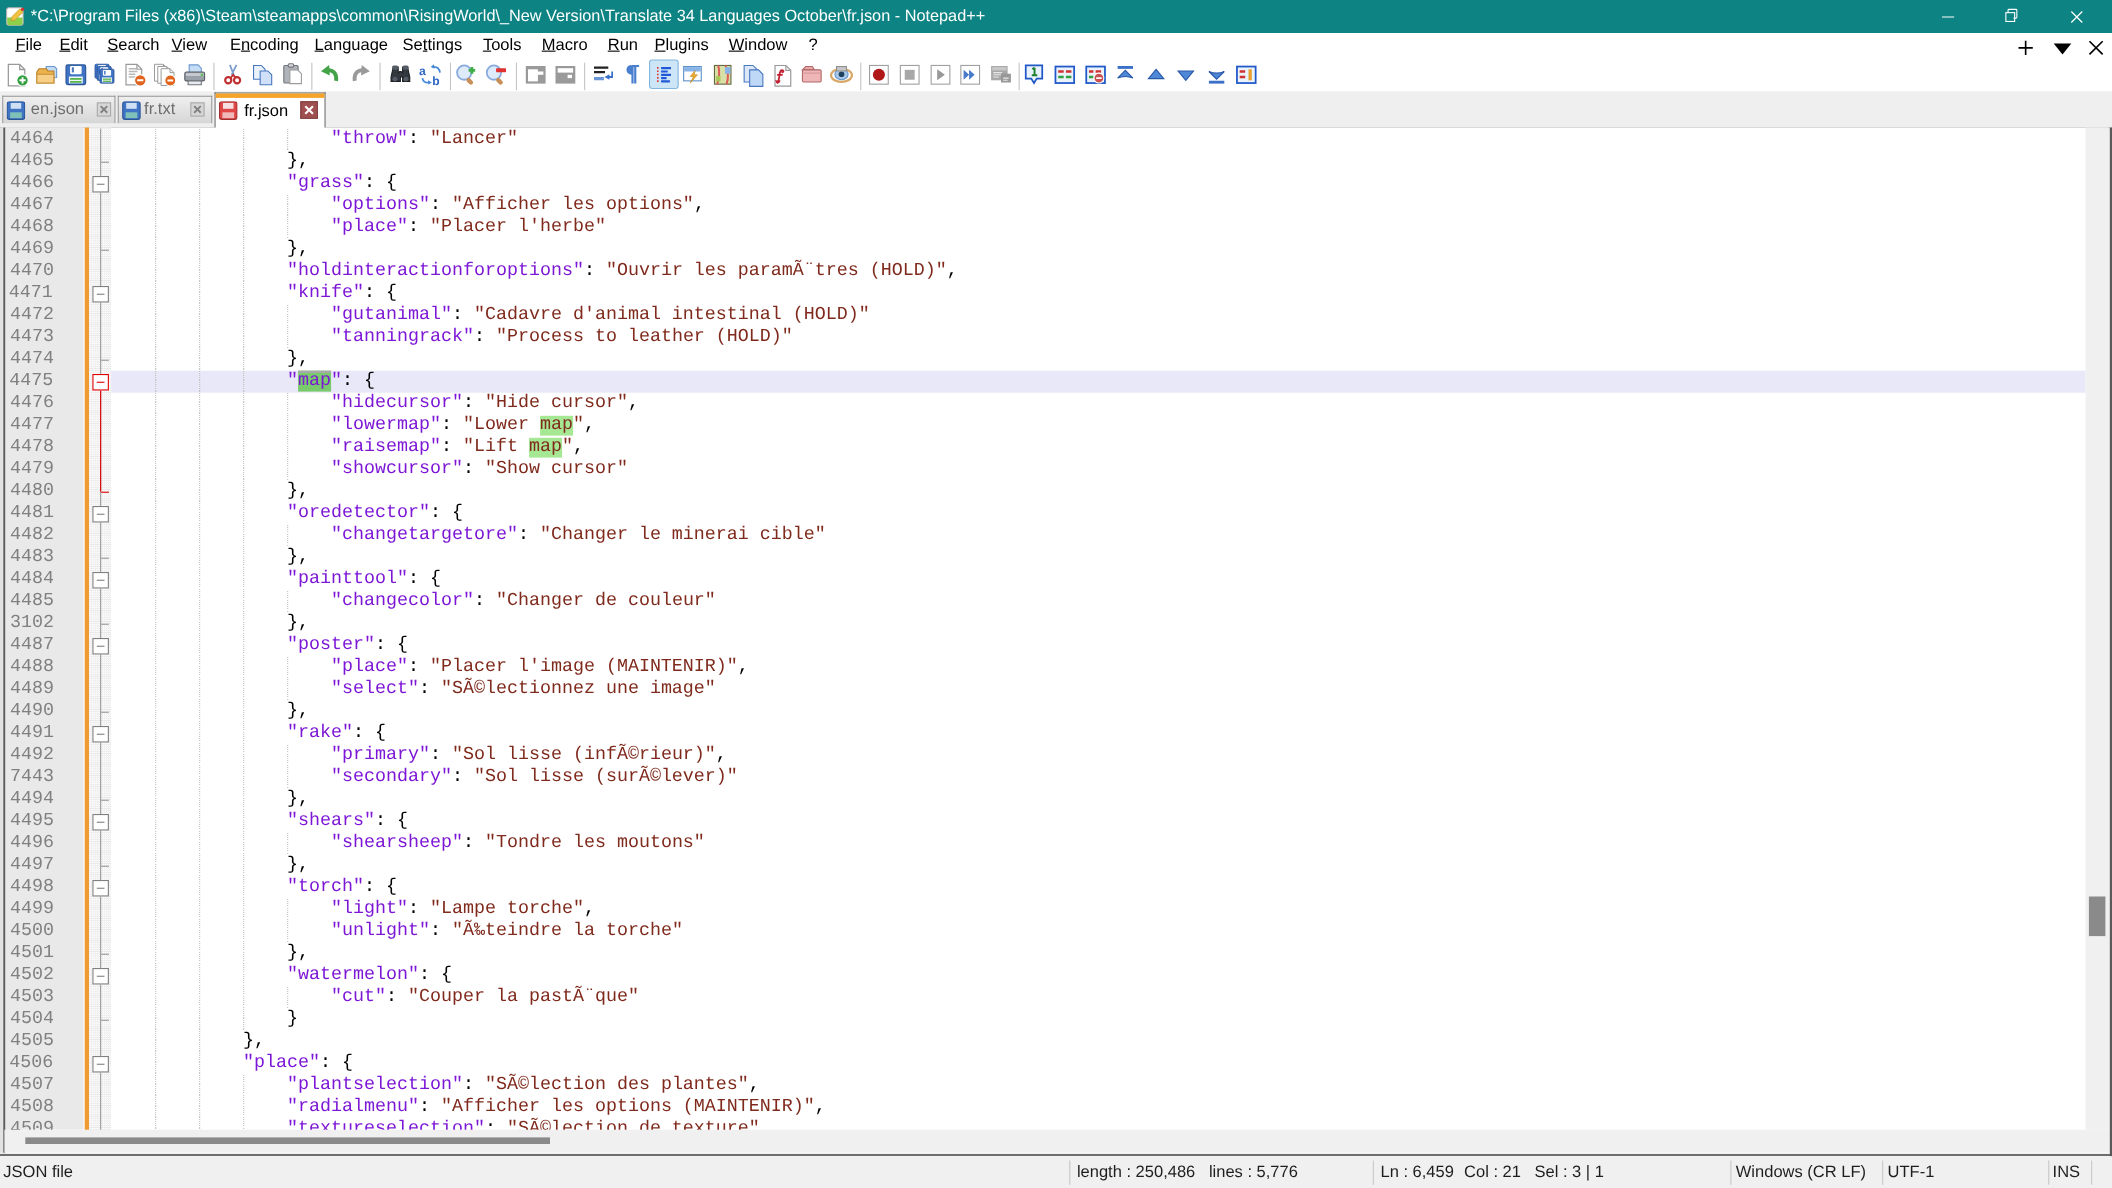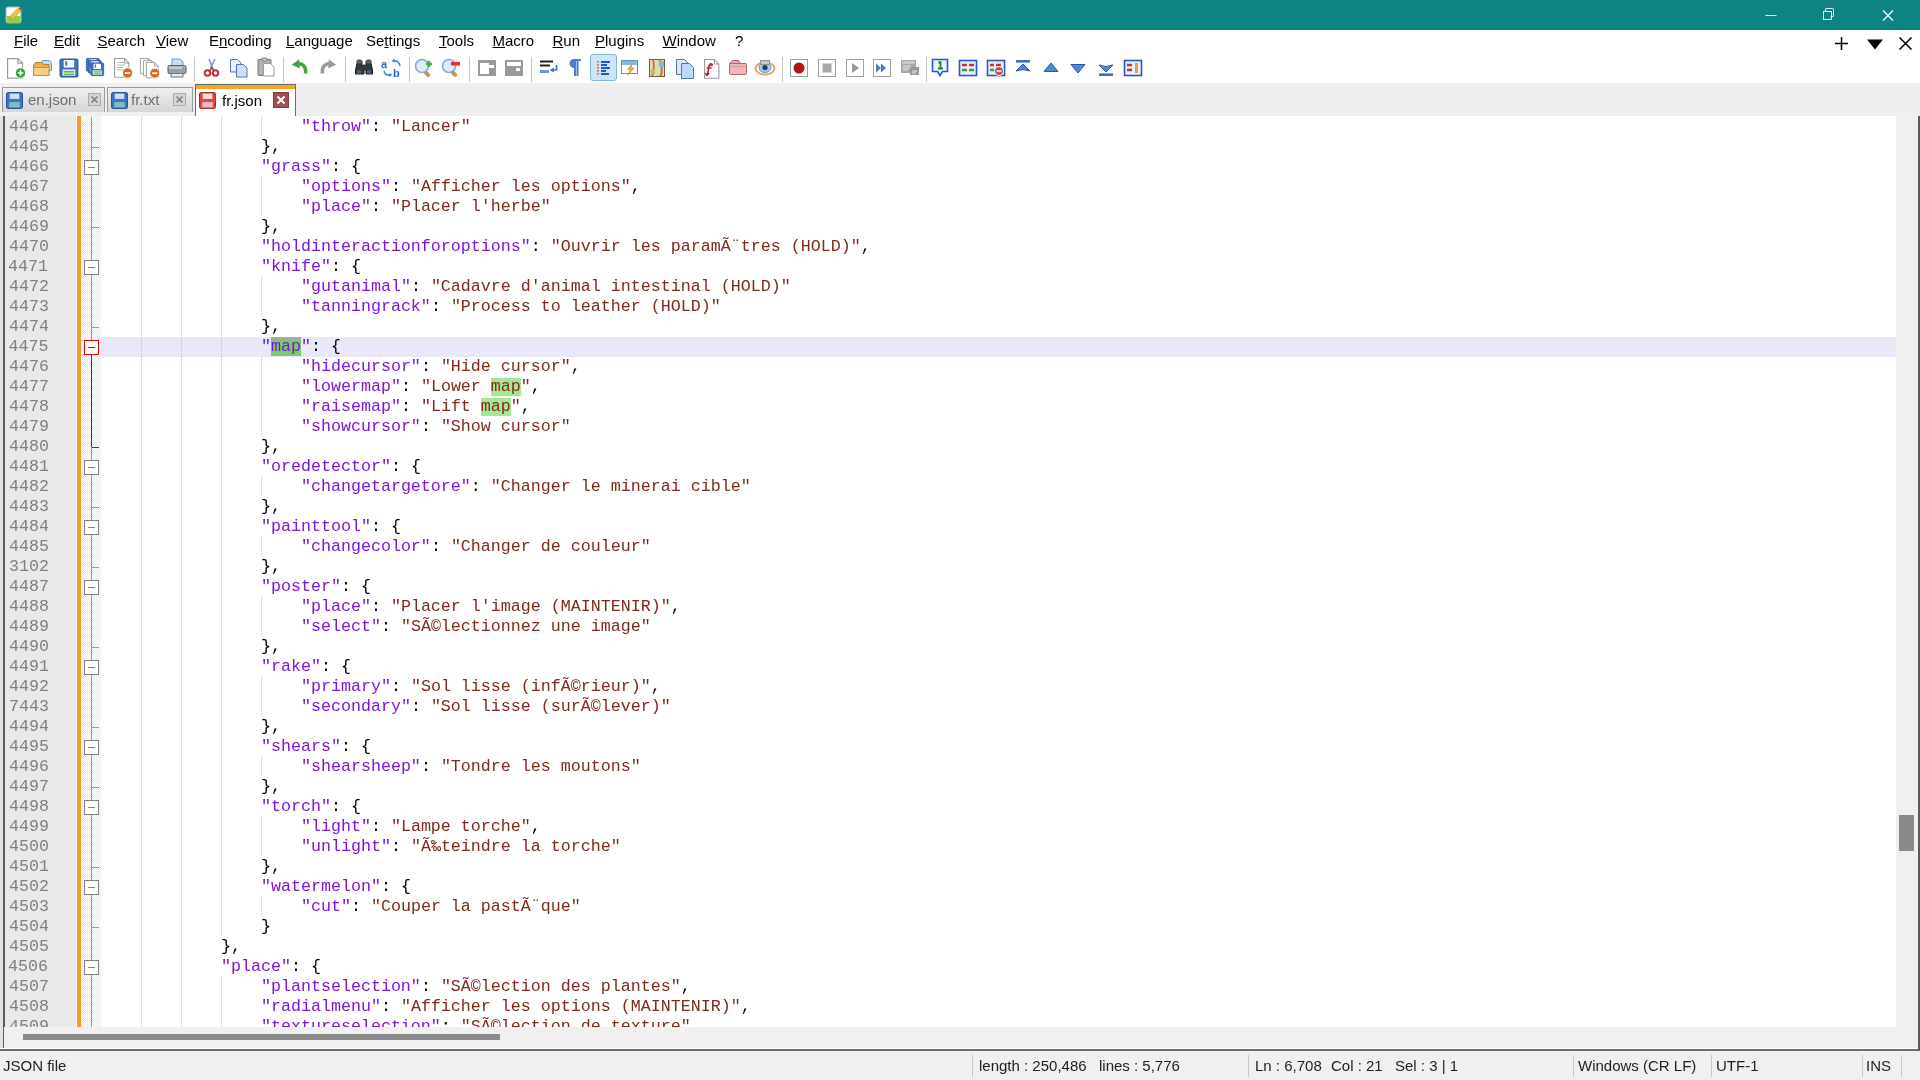--- a/index.html
+++ b/index.html
@@ -1,20 +1,21 @@
 <!DOCTYPE html>
 <html><head><meta charset="utf-8"><style>*{margin:0;padding:0;box-sizing:border-box}html,body{width:1920px;height:1080px;overflow:hidden;background:#fff}#root{position:absolute;left:0;top:0;width:1920px;height:1080px;font-family:"Liberation Sans",sans-serif}.mi{position:absolute;top:32px;font-size:15px;color:#000;white-space:pre}.mn{text-decoration:underline;text-underline-offset:1px}.num{position:absolute;height:20px;line-height:20px;font-family:"Liberation Mono",monospace;font-size:16.67px;color:#808080}.row{position:absolute;left:101px;height:20px;line-height:20px;white-space:pre;font-family:"Liberation Mono",monospace;font-size:16.67px;color:#000}.k{color:#7d17d6}.v{color:#7f2a1c}.ig{position:absolute;width:1px;background-image:repeating-linear-gradient(to bottom,#c0c0c0 0 1px,transparent 1px 2px)}.st{position:absolute;top:1057px;font-size:15px;color:#1e1e1e;white-space:pre}.tl{position:absolute;font-size:15px;color:#6e6e6e;white-space:pre}</style></head><body>
 <div id="root">
     <div style="position:absolute;left:0;top:0;width:1920px;height:30px;background:#0d8383"></div>
     <svg style="position:absolute;left:5px;top:6px" width="18" height="18" viewBox="0 0 18 18">
       <rect x="1" y="1" width="15" height="16" rx="2" fill="#fff" stroke="#b0b0b0"></rect>
       <path d="M1.5 10 h14 v5 a2 2 0 0 1 -2 2 h-10 a2 2 0 0 1 -2 -2 z" fill="#8ed04a"></path>
       <path d="M13 2 l3 3 -7 7 -4 1 1 -4 z" fill="#f0c040" stroke="#c09020" stroke-width="0.5"></path>
       <circle cx="15.5" cy="2.5" r="1.5" fill="#d03030"></circle>
     </svg>
+    <span style="position:absolute;left:28px;top:7px;font-size:14.8px;color:#fff;white-space:pre">*C:\Program Files (x86)\Steam\steamapps\common\RisingWorld\_New Version\Translate 34 Languages October\fr.json - Notepad++</span>
     <svg style="position:absolute;left:1760px;top:0" width="22" height="30">
       <path d="M5.5 15.5 h11" stroke="#fff" stroke-width="1"></path>
     </svg>
     <svg style="position:absolute;left:1818px;top:0" width="22" height="30">
       <rect x="5.5" y="11.5" width="8" height="8" fill="none" stroke="#fff"></rect>
       <path d="M7.5 11.5 v-2.2 a0.8 0.8 0 0 1 0.8 -0.8 h6.4 a0.8 0.8 0 0 1 0.8 0.8 v6.4 a0.8 0.8 0 0 1 -0.8 0.8 h-2.2" fill="none" stroke="#fff"></path>
     </svg>
     <svg style="position:absolute;left:1877px;top:0" width="22" height="30">
       <path d="M6 10.5 l10 10 M16 10.5 l-10 10" stroke="#fff" stroke-width="1.1"></path>
     </svg>
@@ -442,21 +443,21 @@
     <div class="num" style="left:8px;top:757px;width:41px;text-align:right">4496</div>
     <div class="num" style="left:8px;top:777px;width:41px;text-align:right">4497</div>
     <div class="num" style="left:8px;top:797px;width:41px;text-align:right">4498</div>
     <div class="num" style="left:8px;top:817px;width:41px;text-align:right">4499</div>
     <div class="num" style="left:8px;top:837px;width:41px;text-align:right">4500</div>
     <div class="num" style="left:8px;top:857px;width:41px;text-align:right">4501</div>
     <div class="num" style="left:8px;top:877px;width:41px;text-align:right">4502</div>
     <div class="num" style="left:8px;top:897px;width:41px;text-align:right">4503</div>
     <div class="num" style="left:8px;top:917px;width:41px;text-align:right">4504</div>
     <div class="num" style="left:8px;top:937px;width:41px;text-align:right">4505</div>
-    <div class="num" style="left:8px;top:957px;width:41px;text-align:left">4506</div>
+    <div class="num" style="left:8px;top:957px;width:41px;text-align:center">4506</div>
     <div class="num" style="left:8px;top:977px;width:41px;text-align:right">4507</div>
     <div class="num" style="left:8px;top:997px;width:41px;text-align:right">4508</div>
     <div class="num" style="left:8px;top:1017px;width:41px;text-align:right">4509</div>
     <div class="row" style="top:117px">                    <span class="k">"throw"</span>: <span class="v">"Lancer"</span></div>
     <div class="row" style="top:137px">                },</div>
     <div class="row" style="top:157px">                <span class="k">"grass"</span>: {</div>
     <div class="row" style="top:177px">                    <span class="k">"options"</span>: <span class="v">"Afficher les options"</span>,</div>
     <div class="row" style="top:197px">                    <span class="k">"place"</span>: <span class="v">"Placer l'herbe"</span></div>
     <div class="row" style="top:217px">                },</div>
     <div class="row" style="top:237px">                <span class="k">"holdinteractionforoptions"</span>: <span class="v">"Ouvrir les paramÃ¨tres (HOLD)"</span>,</div>
@@ -502,21 +503,21 @@
     <div style="position:absolute;left:1896px;top:116px;width:22px;height:911px;background:#f0f0f0"></div>
     <div style="position:absolute;left:1899px;top:815px;width:15px;height:36px;background:#8a8a8a"></div>
     <div style="position:absolute;left:4px;top:1027px;width:1914px;height:21px;background:#f0f0f0"></div>
     <div style="position:absolute;left:23px;top:1033.5px;width:477px;height:6.5px;background:#8a8a8a"></div>
     <div style="position:absolute;left:0;top:1048px;width:1920px;height:1px;background:#ffffff"></div>
     <div style="position:absolute;left:0;top:1049px;width:1920px;height:2px;background:#6e6e6e"></div>
     <div style="position:absolute;left:0;top:1051px;width:1920px;height:29px;background:#f0f0f0"></div>
     <span class="st" style="left:3px">JSON file</span>
     <span class="st" style="left:979px">length : 250,486</span>
     <span class="st" style="left:1099px">lines : 5,776</span>
-    <span class="st" style="left:1255px">Ln : 6,708</span>
+    <span class="st" style="left:1255px">Ln : 6,459</span>
     <span class="st" style="left:1331px">Col : 21</span>
     <span class="st" style="left:1395px">Sel : 3 | 1</span>
     <span class="st" style="left:1578px">Windows (CR LF)</span>
     <span class="st" style="left:1716px">UTF-1</span>
     <span class="st" style="left:1866px">INS</span>
     <div style="position:absolute;left:972px;top:1055px;width:1px;height:22px;background:#c8c8c8"></div>
     <div style="position:absolute;left:1248px;top:1055px;width:1px;height:22px;background:#c8c8c8"></div>
     <div style="position:absolute;left:1573px;top:1055px;width:1px;height:22px;background:#c8c8c8"></div>
     <div style="position:absolute;left:1711px;top:1055px;width:1px;height:22px;background:#c8c8c8"></div>
     <div style="position:absolute;left:1862px;top:1055px;width:1px;height:22px;background:#c8c8c8"></div>

